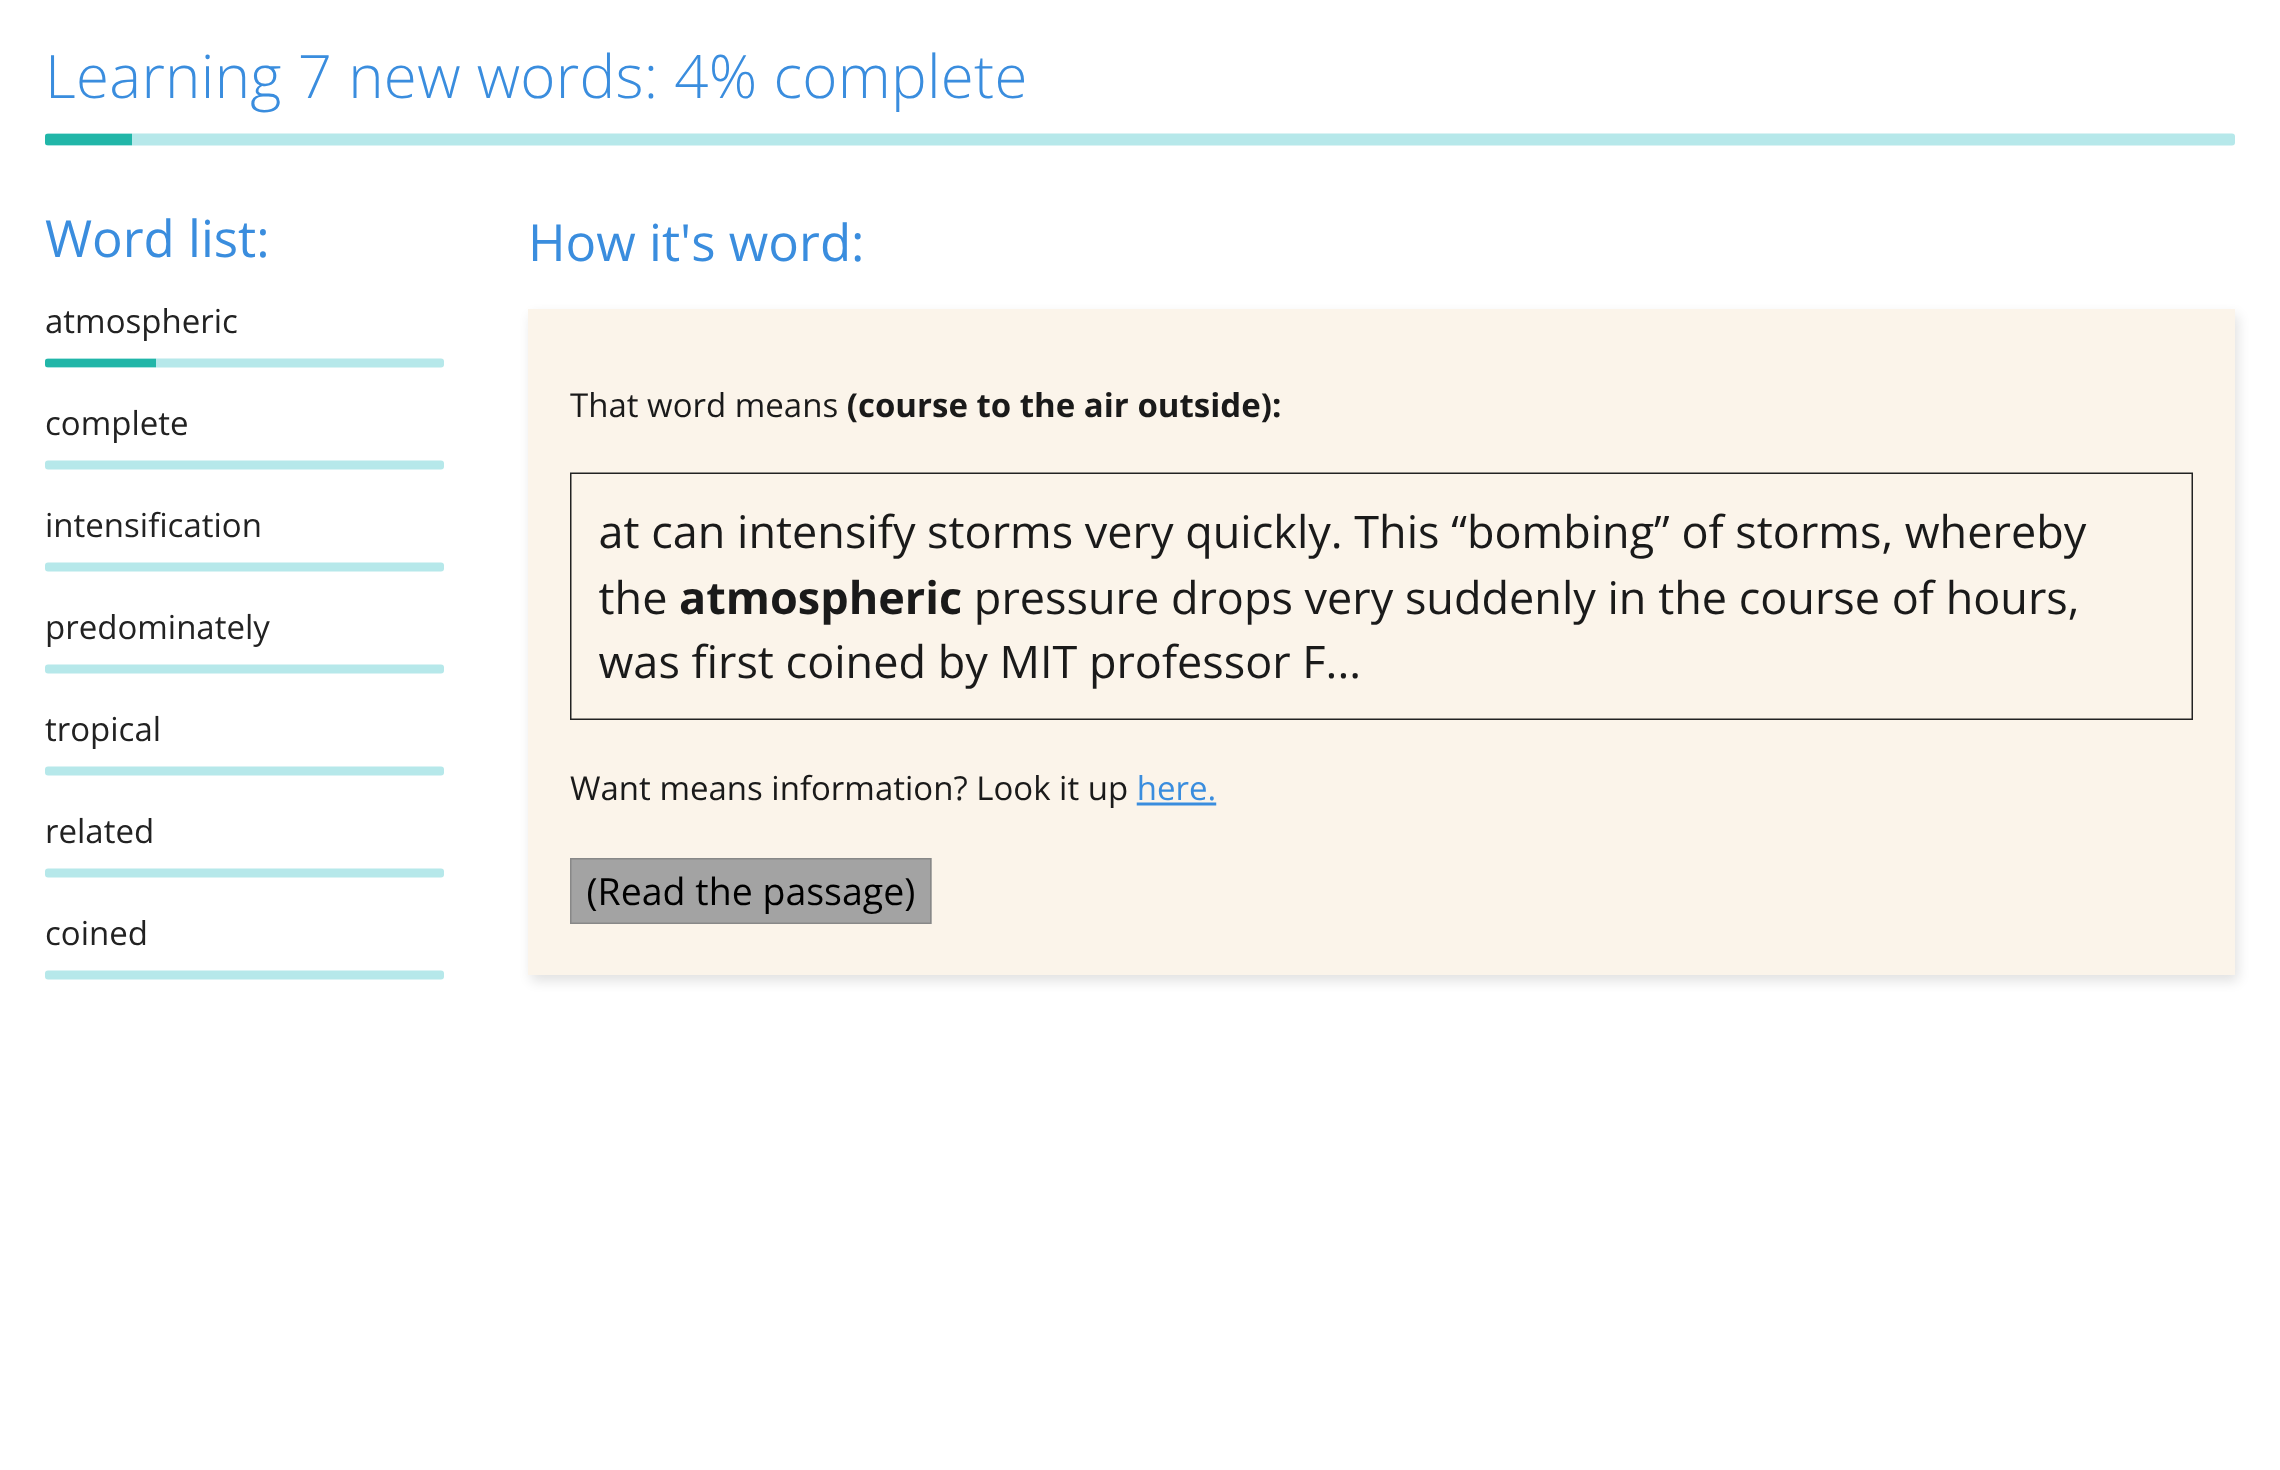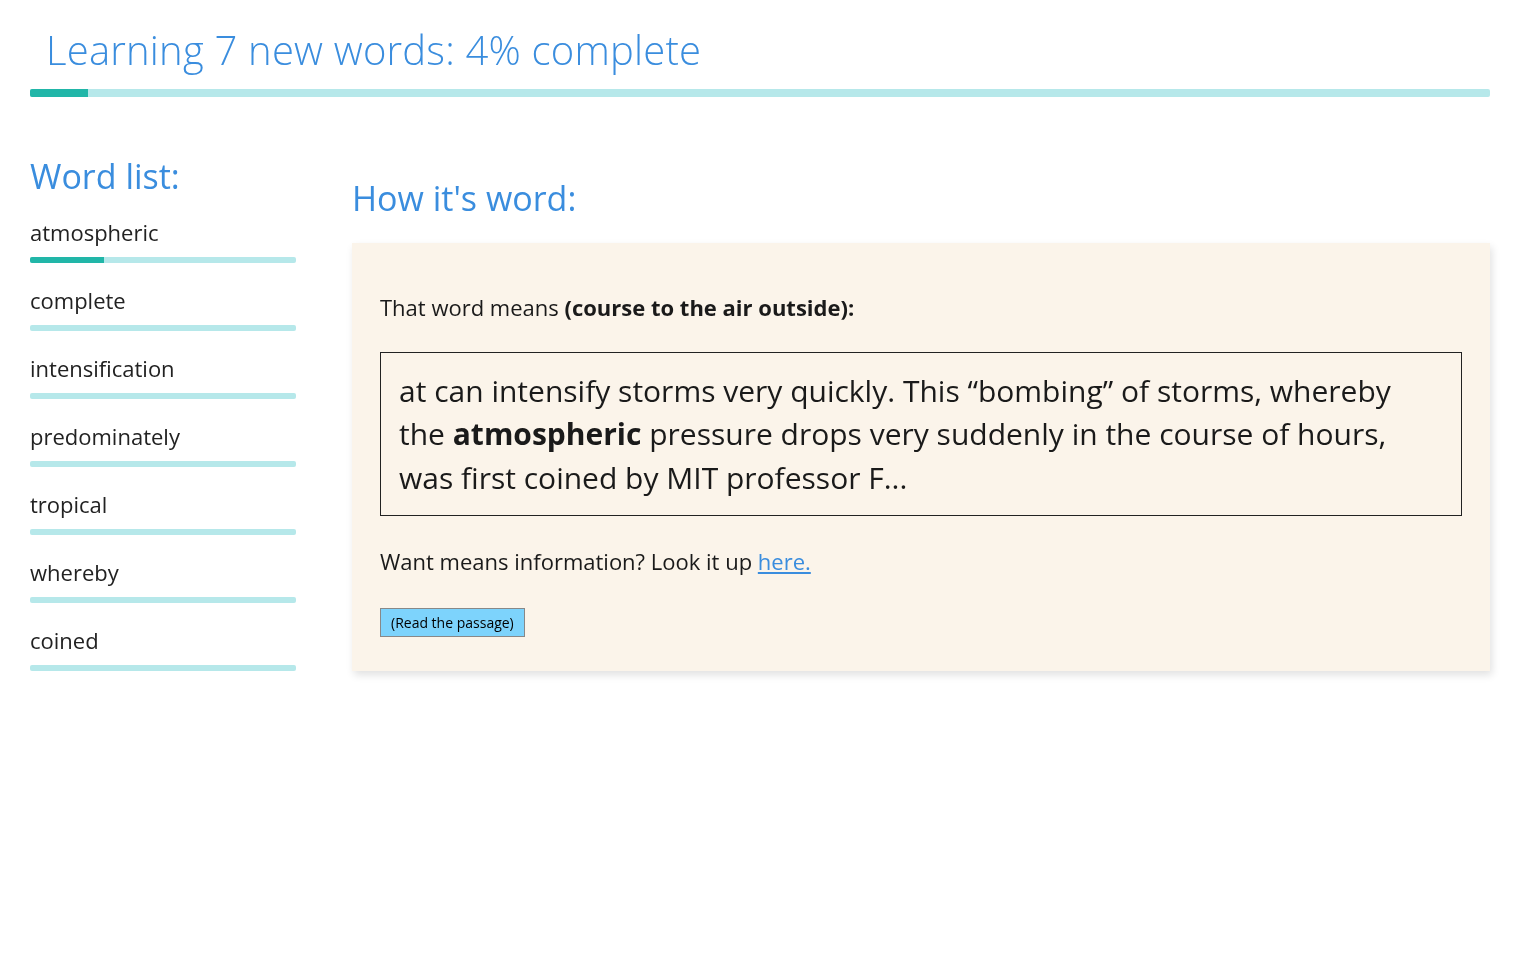--- a/index.html
+++ b/index.html
@@ -6,26 +6,26 @@
     --blue:#3a8dde;
     --teal:#21b6a8;
     --teal-light:#b6e8ea;
     --cream:#fbf4ea;
     --ink:#1a1a1a;
   }
   html,body{margin:0;padding:0;background:#fff;color:var(--ink);
     font-family:"Open Sans","Segoe UI",Arial,sans-serif;}
   .page{padding:22px 30px 40px 30px;max-width:1520px;box-sizing:border-box;}
 
-  h1.title{margin:0 0 12px 16px;font-weight:300;font-size:40px;color:var(--blue);letter-spacing:.2px;}
+  h1.title{margin:0 0 12px 0;font-weight:300;font-size:40px;color:var(--blue);letter-spacing:.2px;}
 
   .progress-track{height:8px;background:var(--teal-light);position:relative;border-radius:2px;overflow:hidden;}
   .progress-fill{position:absolute;left:0;top:0;bottom:0;background:var(--teal);}
 
-  .columns{display:flex;margin-top:56px;gap:56px;align-items:flex-end;}
+  .columns{display:flex;margin-top:38px;gap:56px;align-items:center;}
 
   .sidebar{width:266px;flex:0 0 266px;}
   .sidebar h2{margin:0 0 18px 0;font-weight:400;font-size:34px;color:var(--blue);}
   .word-item{font-size:22px;color:#222;margin-top:22px;}
   .word-item:first-of-type{margin-top:6px;}
   .word-bar{height:6px;background:var(--teal-light);margin-top:10px;position:relative;border-radius:2px;overflow:hidden;}
   .word-bar .fill{position:absolute;left:0;top:0;bottom:0;background:var(--teal);}
 
   .main{flex:1;}
   .main h2{margin:0 0 22px 0;font-weight:400;font-size:34px;color:var(--blue);}
@@ -33,22 +33,22 @@
     box-shadow:2px 4px 8px rgba(0,0,0,.12);}
   .lead{font-size:22px;line-height:1.5;}
   .lead b{font-weight:700;}
   .means{font-size:22px;line-height:1.5;margin-top:24px;}
   .means b{font-weight:700;}
   .excerpt{border:1.5px solid #222;margin-top:28px;padding:16px 18px;
     font-size:30px;line-height:1.45;background:var(--cream);}
   .excerpt b{font-weight:700;}
   .more{font-size:22px;margin-top:30px;}
   .more a{color:var(--blue);text-decoration:underline;cursor:pointer;}
-  .read-btn{margin-top:32px;font-size:14px;padding:4px 10px;
-    background:#7dd3fc;border:1px solid #888;cursor:pointer;
+  .read-btn{margin-top:32px;font-size:25px;padding:4px 10px;
+    background:#a3a3a3;border:1px solid #888;cursor:pointer;
     font-family:inherit;}
 </style>
 </head>
 <body>
 
 <div class="page">
 
   <h1 class="title">Learning 7 new words: 4% complete</h1>
 
   <div class="progress-track">
@@ -72,21 +72,21 @@
             <div class="fill" style="width: 0%;"></div>
           </div>
           <div class="word-item">predominately</div>
           <div class="word-bar">
             <div class="fill" style="width: 0%;"></div>
           </div>
           <div class="word-item">tropical</div>
           <div class="word-bar">
             <div class="fill" style="width: 0%;"></div>
           </div>
-          <div class="word-item">whereby</div>
+          <div class="word-item">related</div>
           <div class="word-bar">
             <div class="fill" style="width: 0%;"></div>
           </div>
           <div class="word-item">coined</div>
           <div class="word-bar">
             <div class="fill" style="width: 0%;"></div>
           </div>
         </div>
     </div>
 

